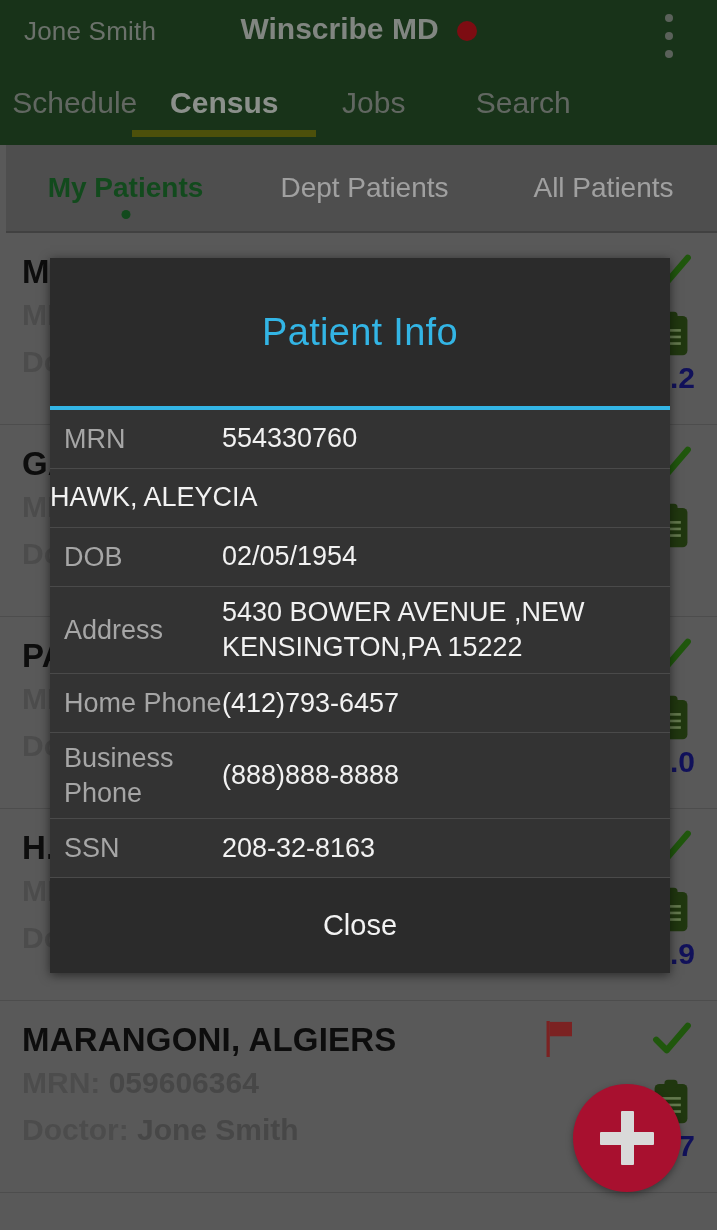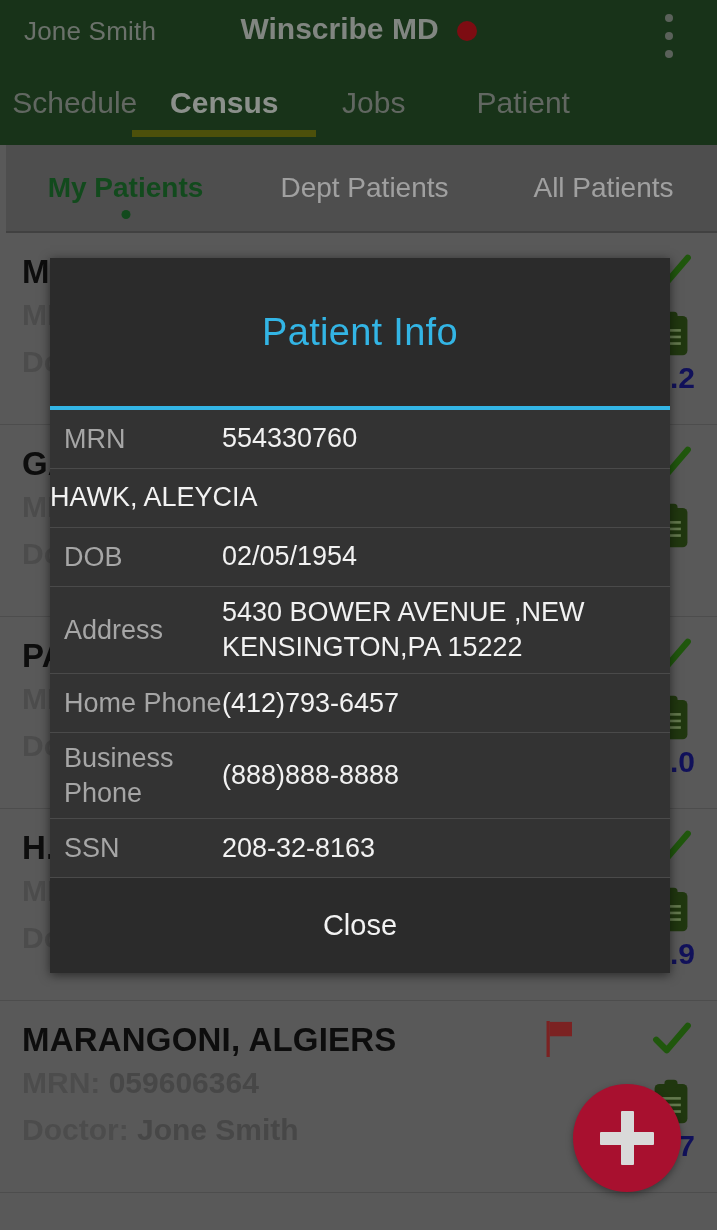--- a/index.html
+++ b/index.html
@@ -370,21 +370,21 @@
         <span>Schedule</span>
       </div>
       <div class="appbar-tab active">
         <span>Census</span>
         <span class="tab-underline"></span>
       </div>
       <div class="appbar-tab">
         <span>Jobs</span>
       </div>
       <div class="appbar-tab">
-        <span>Patient</span>
+        <span>Search</span>
       </div>
     </div>
   </div>
 
   <div class="scrim"></div>
 
   <div class="fab">
     <span class="plus-h"></span>
     <span class="plus-v"></span>
   </div>

